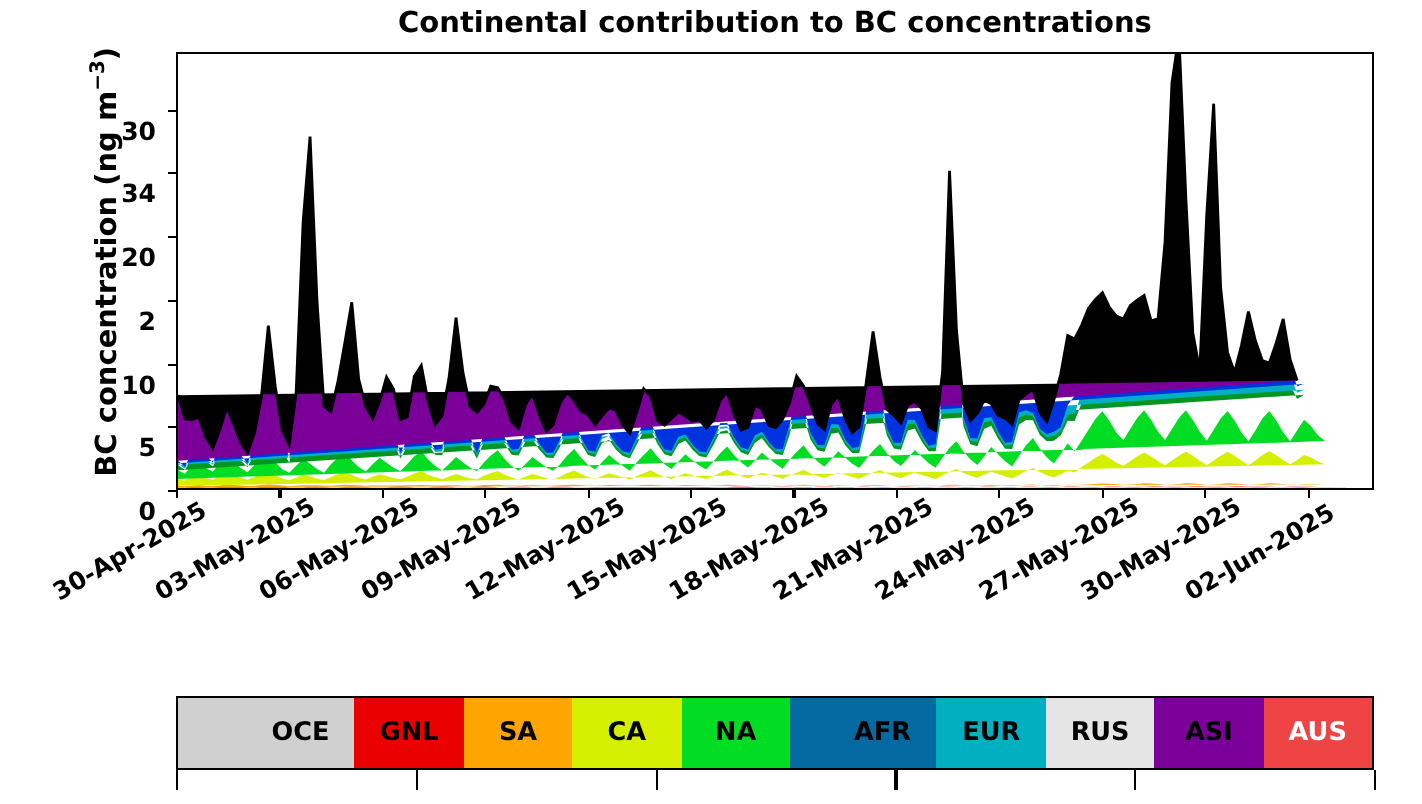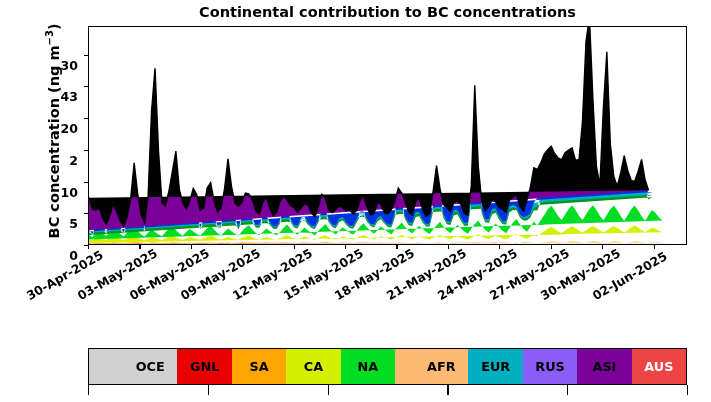--- a/index.html
+++ b/index.html
@@ -145,21 +145,21 @@
       </div>
       <div class="ytick-row" style="top: 149.783px;">
         <div class="ytick-label">2</div>
         <div class="ytick-mark"></div>
       </div>
       <div class="ytick-row" style="top: 118.043px;">
         <div class="ytick-label">20</div>
         <div class="ytick-mark"></div>
       </div>
       <div class="ytick-row" style="top: 86.3043px;">
-        <div class="ytick-label">43</div>
+        <div class="ytick-label">34</div>
         <div class="ytick-mark"></div>
       </div>
       <div class="ytick-row" style="top: 54.5652px;">
         <div class="ytick-label">30</div>
         <div class="ytick-mark"></div>
       </div>
     </div>
   <div id="xticks-container">
       <div class="xtick-mark" style="left: 88px;"></div>
       <div class="xtick-label" style="left: 14px; width: 76px;">30-Apr-2025</div>
@@ -202,23 +202,23 @@
         <path d="M 0.00 172.09 L 3.49 184.09 L 6.97 184.59 L 10.46 183.13 L 13.95 193.35 L 17.44 199.00 L 20.92 189.80 L 24.41 178.18 L 27.90 186.56 L 31.38 195.83 L 34.87 201.23 L 38.36 191.39 L 41.84 172.98 L 45.33 137.11 L 48.82 168.03 L 52.31 189.80 L 55.79 197.23 L 59.28 170.82 L 62.77 84.81 L 66.25 41.64 L 69.74 124.86 L 73.23 177.80 L 76.71 180.41 L 80.20 165.61 L 83.69 145.81 L 87.18 125.31 L 90.66 164.22 L 94.15 177.68 L 97.64 183.83 L 101.12 175.52 L 104.61 163.01 L 108.10 169.04 L 111.59 184.59 L 115.07 183.01 L 118.56 162.57 L 122.05 157.11 L 125.53 175.83 L 129.02 186.82 L 132.51 182.44 L 135.99 163.27 L 139.48 133.05 L 142.97 160.92 L 146.46 177.68 L 149.94 180.91 L 153.43 176.72 L 156.92 167.65 L 160.40 168.41 L 163.89 174.44 L 167.38 185.61 L 170.86 188.91 L 174.35 176.91 L 177.84 171.58 L 181.33 182.12 L 184.81 190.31 L 188.30 187.01 L 191.79 175.77 L 195.27 170.76 L 198.76 174.82 L 202.25 180.21 L 205.74 181.99 L 209.22 187.07 L 212.71 182.56 L 216.20 178.56 L 219.68 179.71 L 223.17 187.39 L 226.66 191.51 L 230.14 180.91 L 233.63 168.92 L 237.12 172.66 L 240.61 184.79 L 244.09 187.32 L 247.58 183.90 L 251.07 180.60 L 254.55 182.63 L 258.04 185.17 L 261.53 184.59 L 265.01 188.72 L 268.50 184.98 L 271.99 174.76 L 275.48 170.57 L 278.96 181.67 L 282.45 189.80 L 285.94 188.28 L 289.42 177.17 L 292.91 179.07 L 296.40 187.39 L 299.89 188.53 L 303.37 184.21 L 306.86 175.83 L 310.35 162.57 L 313.83 167.52 L 317.32 176.53 L 320.81 186.44 L 324.29 189.42 L 327.78 176.47 L 331.27 172.60 L 334.76 184.02 L 338.24 191.13 L 341.73 188.15 L 345.22 166.12 L 348.70 139.97 L 352.19 163.27 L 355.68 179.33 L 359.16 182.50 L 362.65 186.25 L 366.14 177.17 L 369.63 175.39 L 373.11 178.88 L 376.60 188.09 L 380.09 189.86 L 383.57 160.35 L 387.06 58.91 L 390.55 139.78 L 394.04 176.34 L 397.52 185.04 L 401.01 181.23 L 404.50 174.69 L 407.98 176.47 L 411.47 182.31 L 414.96 183.83 L 418.44 186.94 L 421.93 174.44 L 425.42 171.65 L 428.91 168.98 L 432.39 180.79 L 435.88 185.42 L 439.37 174.63 L 442.85 161.62 L 446.34 142.06 L 449.83 143.78 L 453.31 136.92 L 456.80 128.23 L 460.29 123.91 L 463.78 120.42 L 467.26 127.85 L 470.75 132.23 L 474.24 133.75 L 477.72 126.96 L 481.21 124.16 L 484.70 121.88 L 488.19 134.70 L 491.67 133.69 L 495.16 95.03 L 498.65 14.60 L 502.13 -9.46 L 505.62 73.00 L 509.11 140.73 L 512.59 159.71 L 516.08 81.70 L 519.57 25.07 L 523.06 117.82 L 526.54 150.76 L 530.03 160.73 L 533.52 147.02 L 537.00 129.94 L 540.49 144.73 L 543.98 154.63 L 547.46 155.97 L 550.95 145.81 L 554.44 133.69 L 557.93 154.19 L 561.41 164.73 L 564.90 NaN L 568.39 NaN L 571.87 NaN L 575.36 NaN L 578.85 NaN L 582.33 NaN L 585.82 NaN" fill="none" stroke="#000000" stroke-width="1.4" vector-effect="non-scaling-stroke"></path>
       </svg>
   </div>
 
   <div id="legend">
       <div class="legend-cell" style="background: rgb(208, 208, 208); border-right: 0px; padding-left: 34px;">OCE</div>
       <div class="legend-cell" style="background: rgb(234, 0, 0); border-right: 0px;">GNL</div>
       <div class="legend-cell" style="background: rgb(255, 165, 0); border-right: 0px;">SA</div>
       <div class="legend-cell" style="background: rgb(212, 240, 0); border-right: 0px;">CA</div>
       <div class="legend-cell" style="background: rgb(0, 221, 34); border-right: 0px;">NA</div>
-      <div class="legend-cell" style="background: #fdba74; border-right: 0px; padding-left: 19px;">AFR</div>
+      <div class="legend-cell" style="background: #0369a1; border-right: 0px; padding-left: 19px;">AFR</div>
       <div class="legend-cell" style="background: rgb(0, 176, 192); border-right: 0px;">EUR</div>
-      <div class="legend-cell" style="background: #8b5cf6; border-right: 0px;">RUS</div>
+      <div class="legend-cell" style="background: #e5e5e5; border-right: 0px;">RUS</div>
       <div class="legend-cell" style="background: rgb(123, 0, 153); border-right: 0px;">ASI</div>
       <div class="legend-cell dark" style="background: #ef4444;">AUS</div>
     </div>
   <div id="legend-ticks">
       <div class="legend-tick" style="left: 88px;"></div>
       <div class="legend-tick" style="left: 207.8px;"></div>
       <div class="legend-tick" style="left: 327.6px;"></div>
       <div class="legend-tick" style="left: 447.4px;"></div>
       <div class="legend-tick" style="left: 567.2px;"></div>
       <div class="legend-tick" style="left: 687px;"></div>

